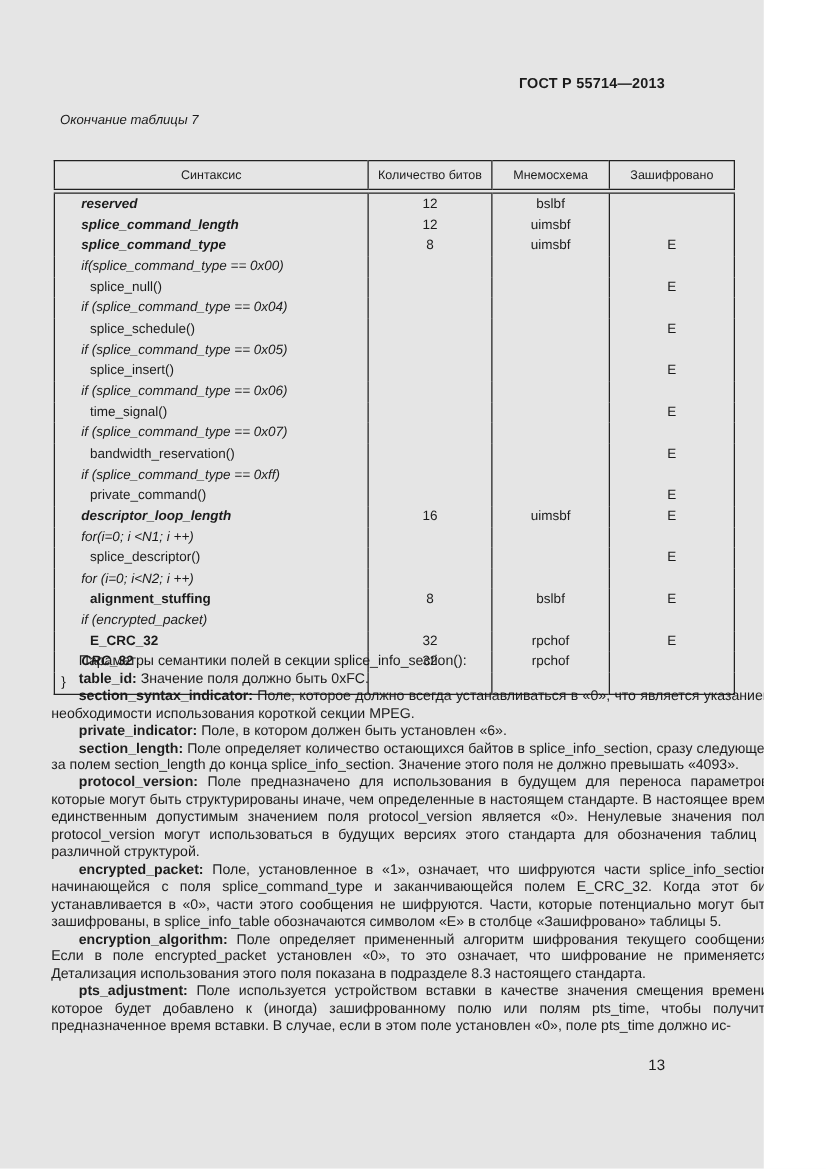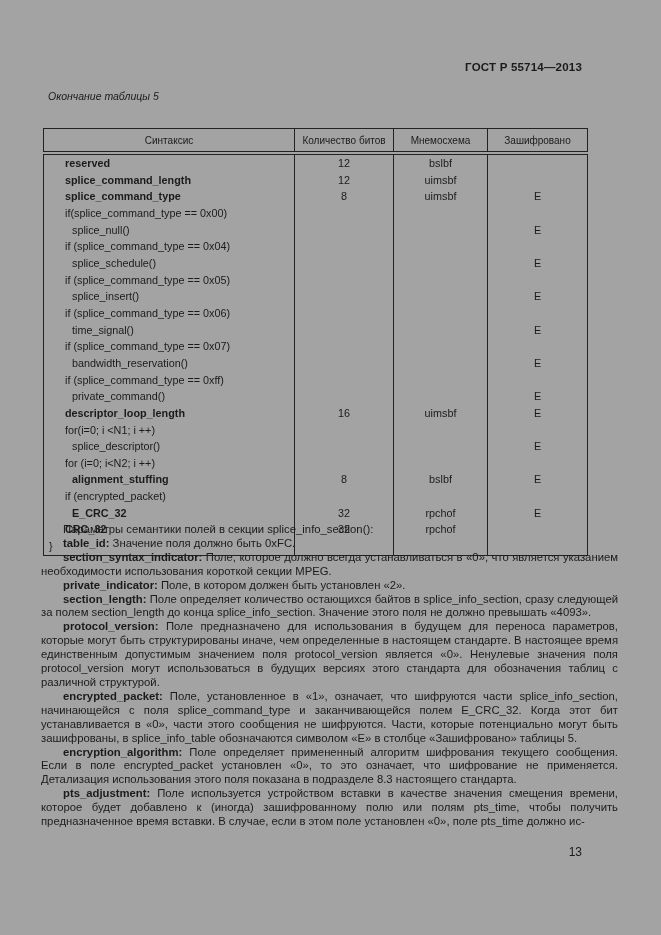--- a/index.html
+++ b/index.html
@@ -1,17 +1,17 @@
 <!DOCTYPE html>
 <html><head>
 <meta charset="utf-8">
 <style>
   html,body{margin:0;padding:0;background:#ffffff;}
   .page{
-    position:relative;width:661px;height:935px;background:#a3a3a3;
+    position:relative;width:611px;height:935px;background:#e5e5e5;
     font-family:"Liberation Sans",sans-serif;color:#1b1b1b;overflow:hidden;
   }
   .doc-code{
     position:absolute;top:61px;right:79px;
     font-size:11.5px;font-weight:bold;letter-spacing:.2px;white-space:nowrap;
   }
   .table-caption{
     position:absolute;top:90px;left:48px;
     font-size:10.5px;font-style:italic;white-space:nowrap;
   }
@@ -28,40 +28,40 @@
     font-weight:normal;font-size:10px;height:22px;vertical-align:middle;
     text-align:center;border-bottom:4px double #222;padding:0 2px;
   }
   .syntax-table th + th, .syntax-table td + td{border-left:1px solid #222;}
   .syntax-table td{
     height:16.65px;padding:0;font-size:10.8px;line-height:16.65px;
     vertical-align:middle;white-space:nowrap;overflow:visible;
   }
   .syntax-table td.c-bits, .syntax-table td.c-mnemonic, .syntax-table td.c-enc{text-align:center;}
   td.c-syntax.ind-0{padding-left:5px;}
-  td.c-syntax.ind-1{padding-left:21px;}
+  td.c-syntax.ind-1{padding-left:21px;font-style:italic;}
   td.c-syntax.ind-2{padding-left:28px;}
   td.c-syntax.bold{font-weight:bold;}
   .semantics{
     position:absolute;top:523px;left:41px;width:577px;
     font-size:11.3px;line-height:13.9px;text-align:justify;
   }
   .semantics p{margin:0;text-indent:22px;}
   .page-number{
     position:absolute;top:845px;right:79px;font-size:12px;
   }
 </style>
 </head>
 <body>
 
 <div class="page">
 
   <div class="doc-code">ГОСТ Р 55714—2013</div>
 
-  <div class="table-caption">Окончание таблицы 5</div>
+  <div class="table-caption">Окончание таблицы 7</div>
 
   <table class="syntax-table">
     <colgroup>
         <col class="c1">
         <col class="c2">
         <col class="c3">
         <col class="c4">
       </colgroup>
     <thead>
       <tr>
@@ -242,21 +242,21 @@
   </tbody>
   </table>
 
   <div class="semantics">
     <p>Параметры семантики полей в секции splice_info_section():</p>
     <span>
     <p><b>table_id:</b><span> Значение поля должно быть 0xFC.</span></p>
   
     <p><b>section_syntax_indicator:</b><span> Поле, которое должно всегда устанавливаться в «0», что является указанием необходимости использования короткой секции MPEG.</span></p>
   
-    <p><b>private_indicator:</b><span> Поле, в котором должен быть установлен «2».</span></p>
+    <p><b>private_indicator:</b><span> Поле, в котором должен быть установлен «6».</span></p>
   
     <p><b>section_length:</b><span> Поле определяет количество остающихся байтов в splice_info_section, сразу следующей за полем section_length до конца splice_info_section. Значение этого поля не должно превышать «4093».</span></p>
   
     <p><b>protocol_version:</b><span> Поле предназначено для использования в будущем для переноса параметров, которые могут быть структурированы иначе, чем определенные в настоящем стандарте. В настоящее время единственным допустимым значением поля protocol_version является «0». Ненулевые значения поля protocol_version могут использоваться в будущих версиях этого стандарта для обозначения таблиц с различной структурой.</span></p>
   
     <p><b>encrypted_packet:</b><span> Поле, установленное в «1», означает, что шифруются части splice_info_section, начинающейся с поля splice_command_type и заканчивающейся полем E_CRC_32. Когда этот бит устанавливается в «0», части этого сообщения не шифруются. Части, которые потенциально могут быть зашифрованы, в splice_info_table обозначаются символом «Е» в столбце «Зашифровано» таблицы 5.</span></p>
   
     <p><b>encryption_algorithm:</b><span> Поле определяет примененный алгоритм шифрования текущего сообщения. Если в поле encrypted_packet установлен «0», то это означает, что шифрование не применяется. Детализация использования этого поля показана в подразделе 8.3 настоящего стандарта.</span></p>
   
     <p><b>pts_adjustment:</b><span> Поле используется устройством вставки в качестве значения смещения времени, которое будет добавлено к (иногда) зашифрованному полю или полям pts_time, чтобы получить предназначенное время вставки. В случае, если в этом поле установлен «0», поле pts_time должно ис-</span></p>

